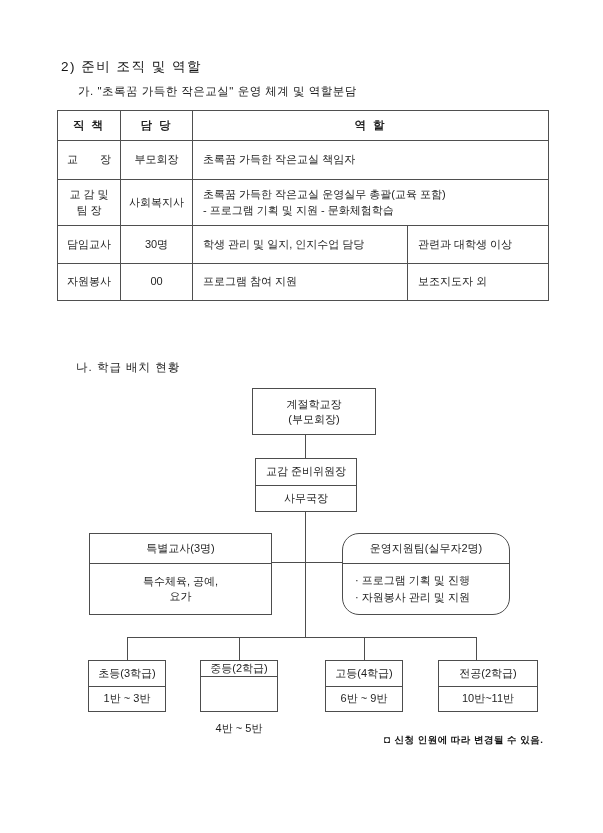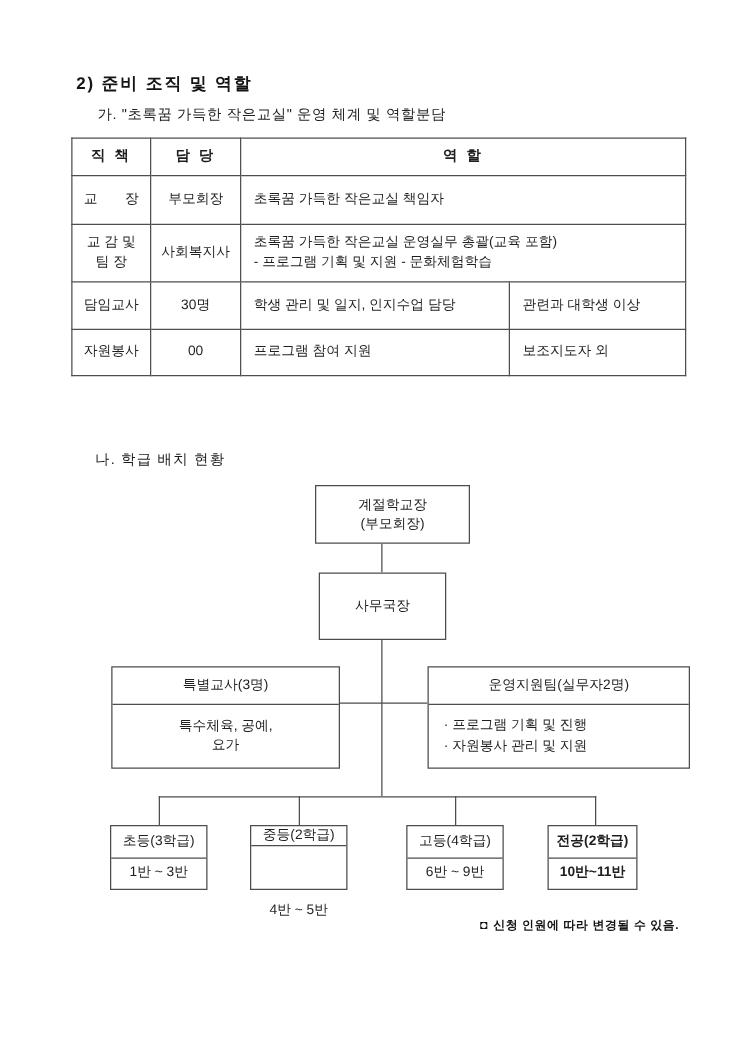--- a/index.html
+++ b/index.html
@@ -6,21 +6,21 @@
   body{
     width:603px;height:833px;
     background:#ffffff;
     position:relative;
     font-family:"Liberation Sans","DejaVu Sans",sans-serif;
     color:#1d1d1d;
     overflow:hidden;
   }
   .abs{position:absolute;}
   
-  .doc-title{left:61px;top:58px;font-size:13.5px;font-weight:bold;letter-spacing:1.5px;color:#141414;}
+  .doc-title{left:61px;top:58px;font-size:13.5px;font-weight:normal;letter-spacing:1.5px;color:#141414;}
   .doc-subtitle{left:78px;top:84px;font-size:11.5px;letter-spacing:0.5px;color:#222;}
   .section-label{left:76px;top:360px;font-size:11.5px;letter-spacing:1px;color:#1a1a1a;}
 
   
   table.roles{
     position:absolute;left:57px;top:110px;
     border-collapse:collapse;table-layout:fixed;
     width:491px;
     font-size:11px;color:#1f1f1f;
   }
@@ -44,31 +44,31 @@
     display:flex;flex-direction:column;
     box-sizing:border-box;
   }
   .obox .cell{display:flex;align-items:center;justify-content:center;text-align:center;line-height:1.35;}
   .obox .divided{border-bottom:1px solid #4d4d4d;}
 
   .root-box{left:252px;top:388px;width:124px;height:47px;}
   .lvl2-box{left:255px;top:458px;width:102px;height:54px;}
   .lvl2-box .cell{flex:1;}
   .left-box{left:89px;top:533px;width:183px;height:82px;}
-  .right-box{left:342px;top:533px;width:210px;height:82px;}
+  .right-box{left:342px;top:533px;width:168px;height:82px;border-radius:17px;}
   .mid-head{height:29px;flex:none;}
   .mid-body{flex:1;}
   .right-box .mid-body{align-items:flex-start;flex-direction:column;padding-left:12px;text-align:left;line-height:1.55;}
 
   .class-box{top:660px;width:78px;height:52px;}
   .class-box .cell{flex:1;}
   .cb1{left:88px;}
   .cb2{left:200px;gap:44px;}
   .cb3{left:325px;}
-  .cb4{left:438px;width:72px;font-weight:bold;}
+  .cb4{left:438px;width:100px;}
 
   
   .vline,.hline{position:absolute;background:#4d4d4d;}
   .vline{width:1px;}
   .hline{height:1px;}
   .trunk1{left:305px;top:435px;height:23px;}
   .trunk2{left:305px;top:512px;height:125px;}
   .mid-connector{left:272px;top:562px;width:70px;}
   .bottom-rail{left:127px;top:637px;width:350px;}
   .stub1{left:127px;top:637px;height:23px;}
@@ -135,20 +135,21 @@
     <div class="obox root-box">
       <div class="cell" style="flex:1;flex-direction:column;">
         <div>계절학교장</div>
         <div>(부모회장)</div>
       </div>
     </div>
 
     <div class="vline trunk1"></div>
 
     <div class="obox lvl2-box">
+      <div class="cell divided">교감 준비위원장</div>
       <div class="cell">사무국장</div>
     </div>
 
     <div class="vline trunk2"></div>
     <div class="hline mid-connector"></div>
 
     <div class="obox left-box">
       <div class="cell mid-head divided">특별교사(3명)</div>
       <div class="cell mid-body preline">특수체육, 공예,
 요가</div>

